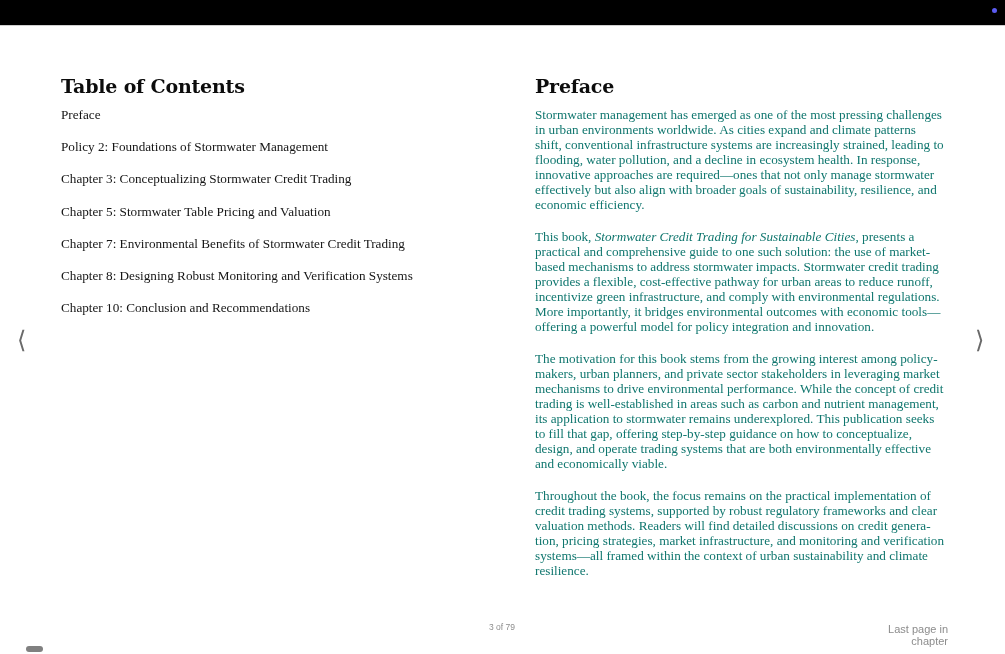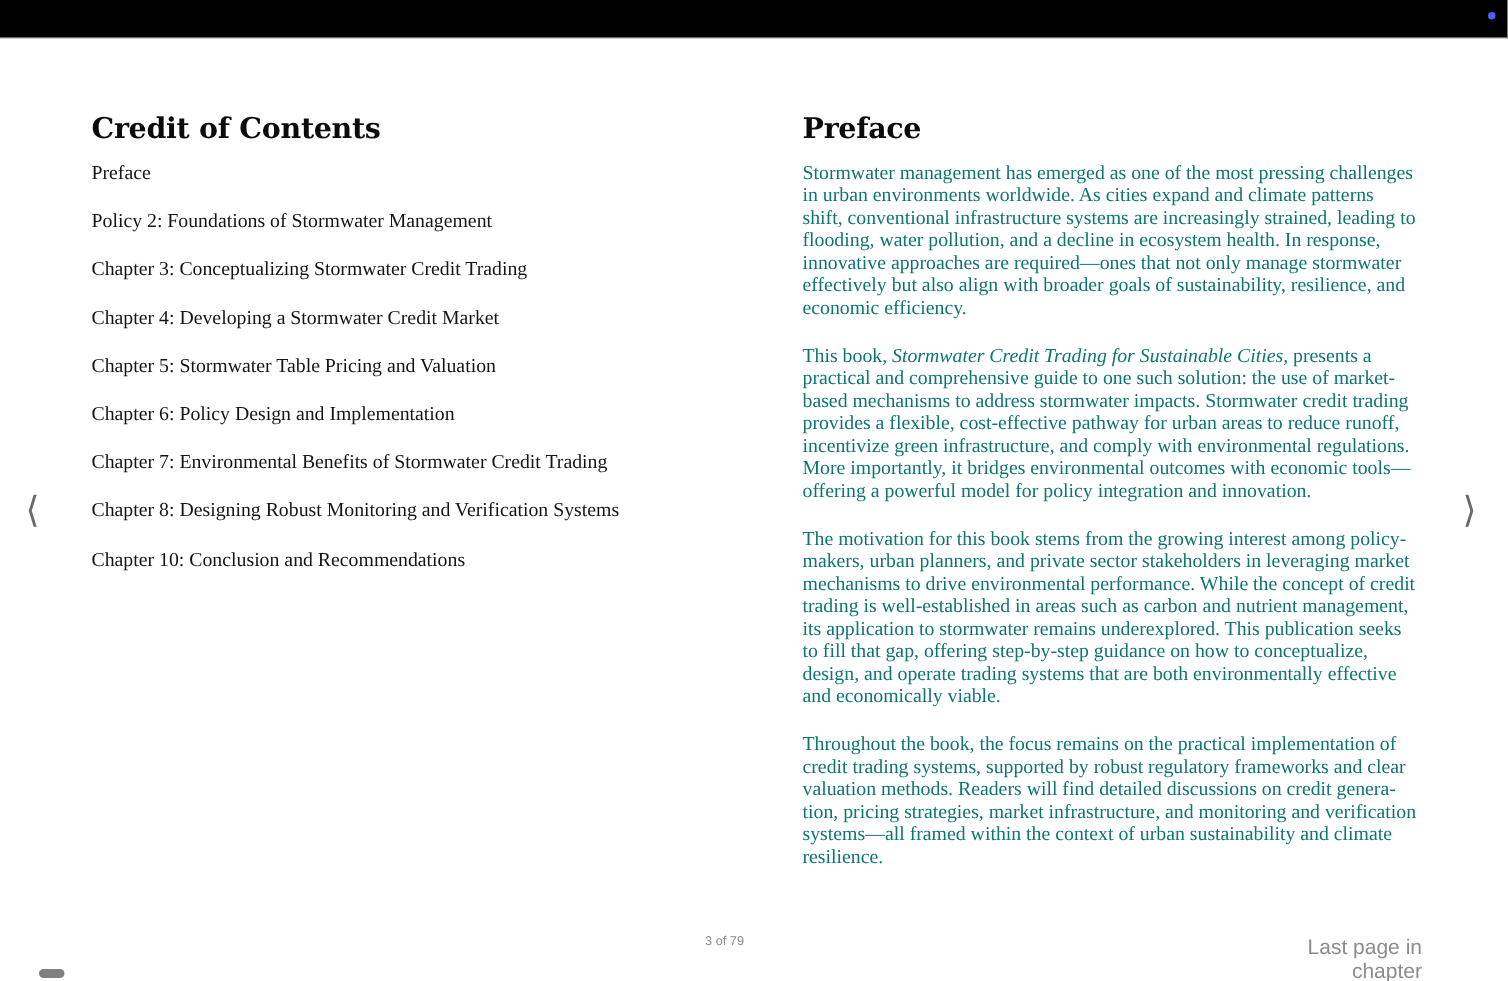--- a/index.html
+++ b/index.html
@@ -97,32 +97,33 @@
       cursor: pointer;
       user-select: none;
     }
     .nav-prev { left: 17px; }
     .nav-next { left: 975px; }
     .page-counter {
       position: absolute;
       top: 597px;
       left: 470px;
       width: 64px;
+      text-align: center;
       font-family: "Liberation Sans", "DejaVu Sans", sans-serif;
       font-size: 8.5px;
       color: #8c8c8c;
     }
     .chapter-status {
       position: absolute;
       top: 598px;
       left: 860px;
       width: 88px;
       text-align: right;
       font-family: "Liberation Sans", "DejaVu Sans", sans-serif;
-      font-size: 14px;
+      font-size: 11px;
       color: #8c8c8c;
     }
     .handle {
       position: absolute;
       left: 26px;
       top: 621px;
       width: 17px;
       height: 6px;
       border-radius: 3px;
       background: #808080;
@@ -132,28 +133,26 @@
 </head>
 <body>
 
 <div class="topbar">
   <div class="status-dot"></div>
 </div>
 
 <div class="page">
 
   <div class="left-col">
-    <h1>Credit of Contents</h1>
+    <h1>Table of Contents</h1>
     <ul class="toc-list">
       <li class="toc-item">Preface</li>
       <li class="toc-item">Policy 2: Foundations of Stormwater Management</li>
       <li class="toc-item">Chapter 3: Conceptualizing Stormwater Credit Trading</li>
-      <li class="toc-item">Chapter 4: Developing a Stormwater Credit Market</li>
       <li class="toc-item">Chapter 5: Stormwater Table Pricing and Valuation</li>
-      <li class="toc-item">Chapter 6: Policy Design and Implementation</li>
       <li class="toc-item">Chapter 7: Environmental Benefits of Stormwater Credit Trading</li>
       <li class="toc-item">Chapter 8: Designing Robust Monitoring and Verification Systems</li>
       <li class="toc-item">Chapter 10: Conclusion and Recommendations</li>
     </ul>
   </div>
 
   <div class="right-col">
     <h1>Preface</h1>
     <div class="preface-body">
       <p>Stormwater management has emerged as one of the most pressing chal­lenges in urban environments worldwide. As cities expand and climate pat­terns shift, conventional infrastructure systems are increasingly strained, leading to flooding, water pollution, and a decline in ecosystem health. In response, innovative approaches are required—ones that not only manage stormwater effectively but also align with broader goals of sustainability, resilience, and economic efficiency.</p>

